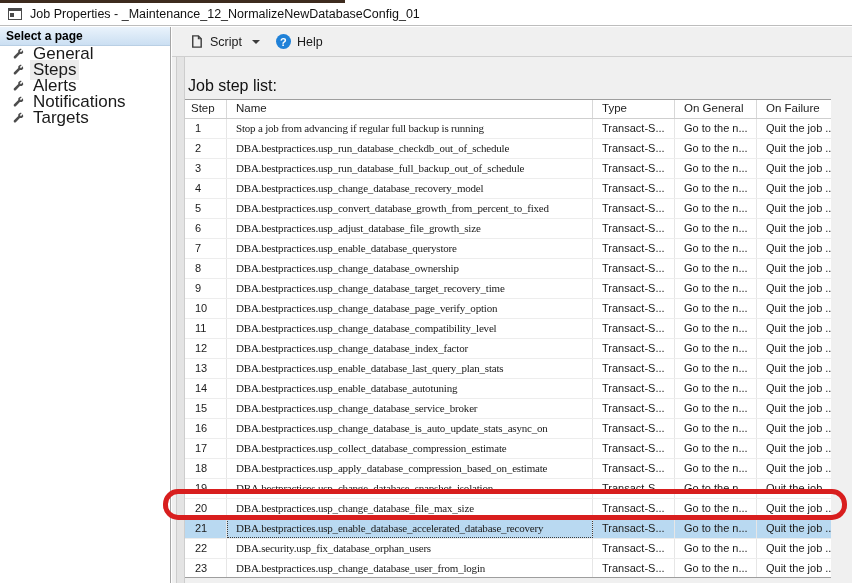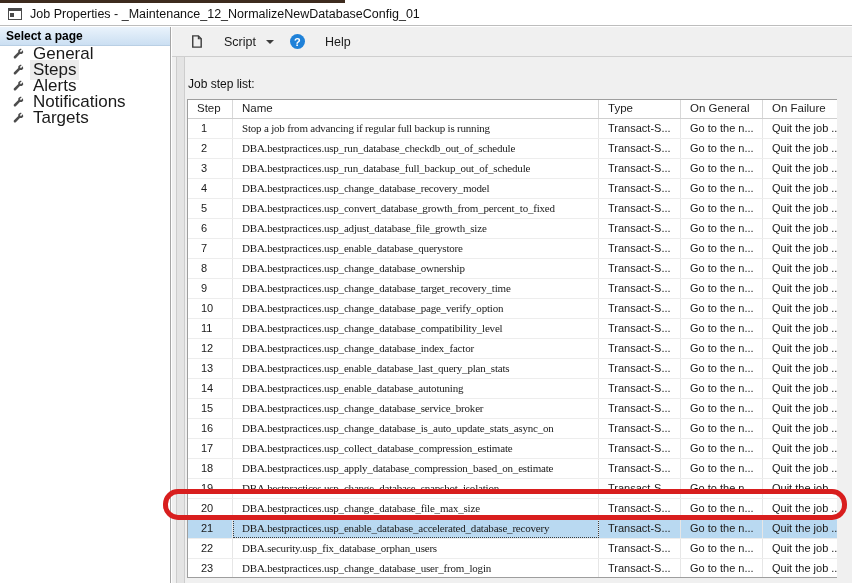--- a/index.html
+++ b/index.html
@@ -27,37 +27,37 @@
   .side-item{display:flex;align-items:center;height:16px;padding-left:12px;font-size:17px;cursor:pointer;}
   .wrench{display:inline-flex;margin-right:5px;}
   .side-label{padding:0 3px;white-space:nowrap;}
   .side-item.selected .side-label{background:#ececec;}
   
   .toolbar{
     position:absolute;left:172px;top:27px;width:680px;height:30px;background:#f0f0f0;
     border-bottom:1px solid #cfcfcf;display:flex;align-items:center;
     box-sizing:border-box;padding-left:13px;font-size:12.5px;
   }
-  .tool-btn{display:flex;align-items:center;gap:20px;padding:3px 4px;cursor:pointer;}
+  .tool-btn{display:flex;align-items:center;gap:6px;padding:3px 4px;cursor:pointer;}
   .drop-btn{padding:3px 6px;cursor:pointer;display:flex;align-items:center;}
   .drop-arrow{width:0;height:0;border-left:4px solid transparent;border-right:4px solid transparent;border-top:4px solid #3c3c3c;}
   .help-circle{
     width:15px;height:15px;border-radius:50%;background:#1f81d8;color:#fff;
     font-size:11px;font-weight:bold;display:flex;align-items:center;justify-content:center;
   }
   
   .content{position:absolute;left:172px;top:57px;width:680px;height:526px;background:#f0f0f0;}
   .strip{
     position:absolute;left:176px;top:57px;width:9px;height:526px;background:#e4e4e4;
     border-left:1px solid #cdcdcd;border-right:1px solid #cdcdcd;box-sizing:border-box;
   }
-  .list-label{position:absolute;left:16px;top:20px;font-size:12px;color:#111;}
+  .list-label{position:absolute;left:16px;top:20px;font-size:16px;color:#111;}
   
   .grid{
-    position:absolute;left:15px;top:42px;width:650px;height:479px;background:#c2410c;
+    position:absolute;left:9px;top:42px;width:650px;height:479px;background:#c2410c;
     border:1px solid #9e9e9e;border-right:none;box-sizing:border-box;overflow:hidden;
   }
   .grid-header{display:flex;height:18px;border-bottom:1px solid #cfcfcf;background:#fff;}
   .gh{
     box-sizing:border-box;border-right:1px solid #d8d8d8;padding:2px 0 0 9px;
     font-size:11.5px;color:#1e1e1e;white-space:nowrap;overflow:hidden;
   }
   .grid-row{display:flex;height:19px;border-bottom:1px solid #ededed;background:#fff;}
   .gc{
     box-sizing:border-box;border-right:1px solid #e6e6e6;padding:2.5px 0 0 9px;

